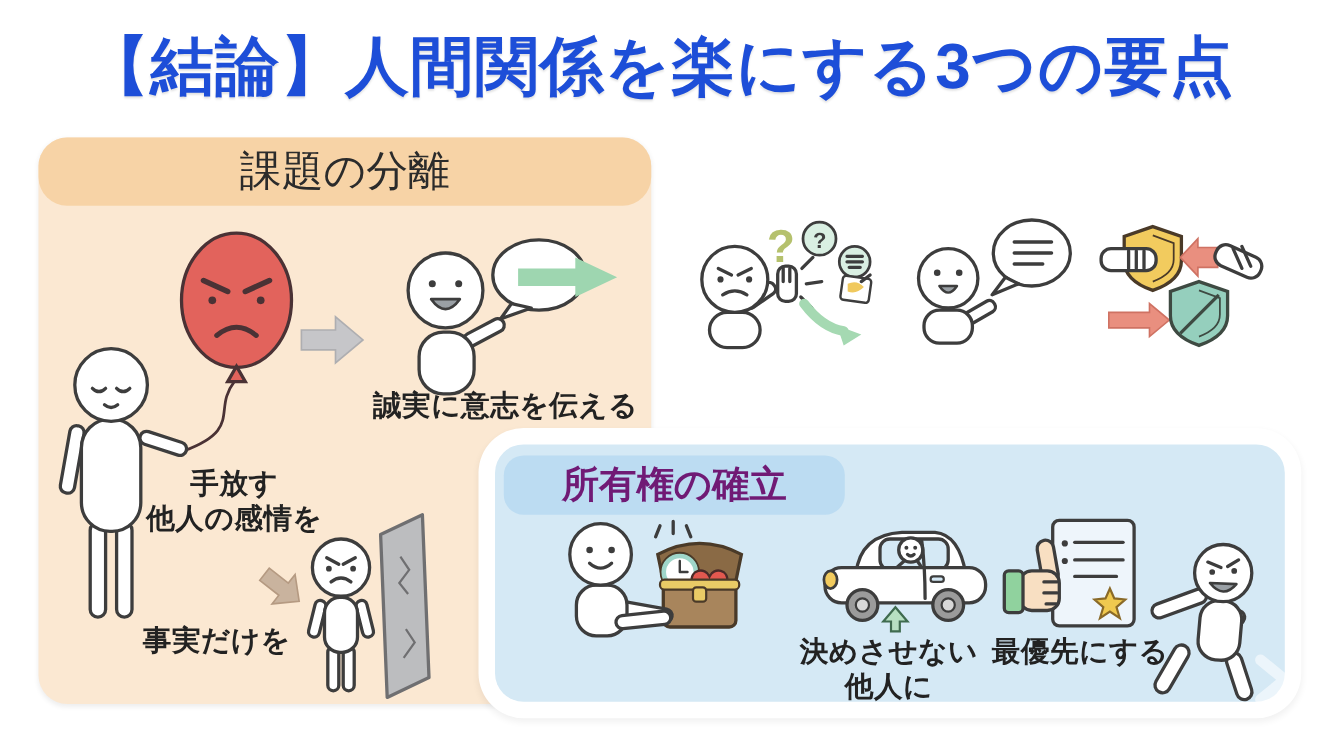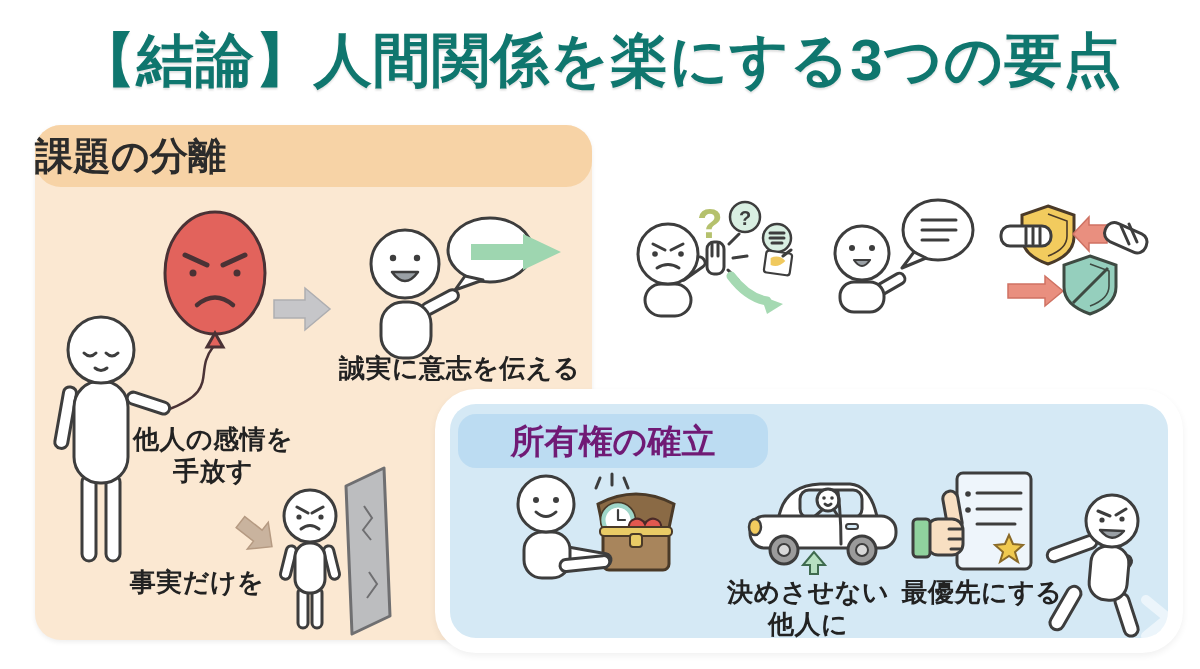--- a/index.html
+++ b/index.html
@@ -1,29 +1,29 @@
 <!DOCTYPE html>
 <html><head>
 <meta charset="utf-8">
 <style>
   html,body{margin:0;padding:0;background:#fff;}
   .stage{position:relative;width:1200px;height:669px;background:#ffffff;overflow:hidden;
          font-family:"Liberation Sans","DejaVu Sans",sans-serif;}
   .title{position:absolute;left:0;top:22px;width:1200px;text-align:center;
-         font-size:58px;font-weight:900;color:#0f766e;letter-spacing:1px;
+         font-size:58px;font-weight:900;color:#1d4ed8;letter-spacing:1px;
          text-shadow:0 2px 2px rgba(0,0,0,.12);margin:0;}
   .panel{position:absolute;border-radius:26px;}
   .panel-orange{left:35px;top:125px;width:557px;height:515px;background:#fbe8d2;z-index:1;
                 box-shadow:0 2px 5px rgba(0,0,0,.07);}
   .panel-green{left:612px;top:125px;width:556px;height:264px;background:#d6eee0;z-index:1;
                 box-shadow:0 2px 5px rgba(0,0,0,.07);}
   .panel-blue{left:450px;top:404px;width:718px;height:234px;background:#d5e9f5;z-index:2;
               box-shadow:0 0 0 15px #ffffff,0 3px 7px 15px rgba(0,0,0,.06);}
   .band{position:absolute;left:0;top:0;right:0;height:62px;border-radius:26px;
-        text-align:left;font-size:38px;font-weight:700;line-height:62px;color:#2b2b2b;}
+        text-align:center;font-size:38px;font-weight:400;line-height:62px;color:#2b2b2b;}
   .band-orange{background:#f7d3a6;}
   .band-green{background:#b9e3c9;}
   .band-blue{position:absolute;left:8px;top:10px;width:310px;height:54px;border-radius:18px;
              background:#bcdcf2;text-align:center;font-size:34px;font-weight:900;
              line-height:54px;color:#701a75;}
   .cap{position:absolute;font-weight:800;font-size:26px;line-height:32px;text-align:center;
        color:#222222;white-space:nowrap;letter-spacing:.5px;}
   .art{position:absolute;z-index:3;}
   .fig{fill:#ffffff;stroke:#3d3d3d;stroke-width:3;stroke-linecap:round;stroke-linejoin:round;}
   .ln{fill:none;stroke:#3d3d3d;stroke-width:3;stroke-linecap:round;stroke-linejoin:round;}
@@ -32,22 +32,22 @@
 <body>
 
 <div class="stage">
 
   <h1 class="title">【結論】人間関係を楽にする3つの要点</h1>
 
   <section class="panel panel-orange">
     <div class="band band-orange">課題の分離</div>
     <div class="cap" style="left:285px;top:227px;width:260px;text-align:right;">誠実に意志を伝える</div>
     <div class="cap" style="left:68px;top:298px;width:220px;">
+      <div>手放す</div>
       <div>他人の感情を</div>
-      <div>手放す</div>
     </div>
     <div class="cap" style="left:52px;top:441px;width:220px;">
       <div>事実だけを</div>
     </div>
   </section>
 
 
   <section class="panel panel-blue">
     <div class="band-blue">所有権の確立</div>
     <div class="cap" style="left:258px;top:172px;width:200px;">

